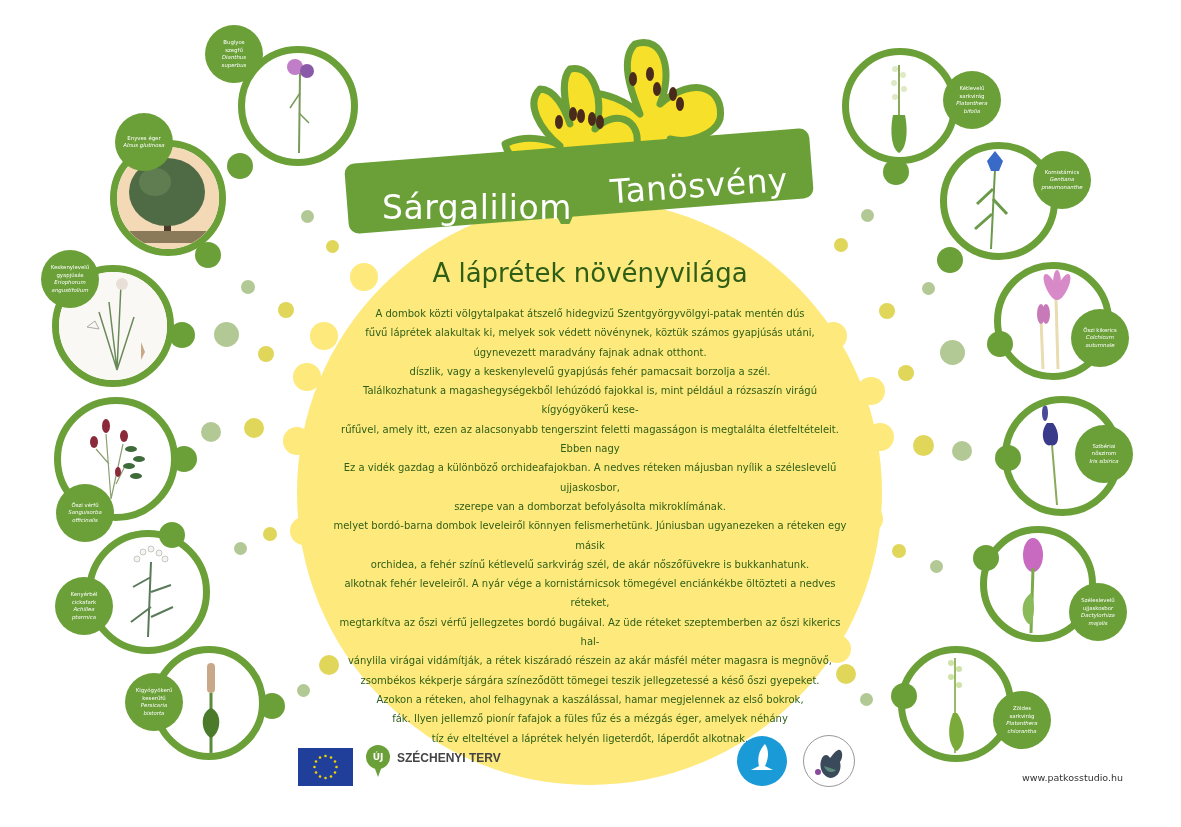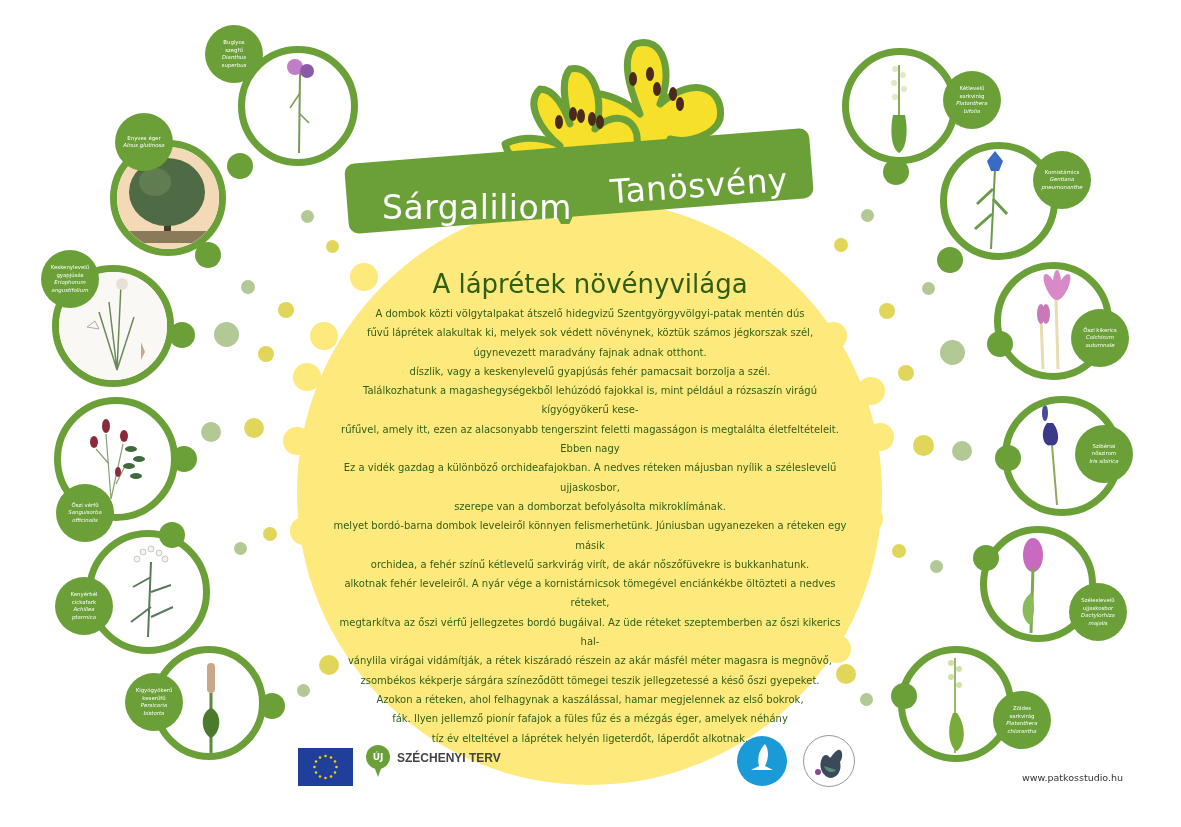--- a/index.html
+++ b/index.html
@@ -23,21 +23,21 @@
     background: #6aa037; border-radius: 10px; transform: rotate(-4.5deg);
     transform-origin: center;
   }
   .banner-text {
     position: absolute; color: #fff; font-size: 33px; font-family: "DejaVu Sans", sans-serif;
     letter-spacing: 0.5px;
   }
   .lily { position: absolute; left: 495px; top: 34px; width: 240px; height: 190px; }
 
   .subtitle {
-    position: absolute; left: 300px; top: 269px; width: 580px; text-align: center;
+    position: absolute; left: 300px; top: 258px; width: 580px; text-align: center;
     font-size: 26px; color: #2f5e17; font-family: "DejaVu Sans", sans-serif;
   }
   .body-text {
     position: absolute; left: 330px; top: 304px; width: 520px; text-align: center;
     font-size: 10px; line-height: 19.3px; color: #2f5e17; font-family: "DejaVu Sans", sans-serif;
   }
   .body-text p { margin: 0; }
 
   
   .plant {
@@ -152,29 +152,29 @@
 </svg>
 
 <div class="banner"></div>
 <div class="banner-text" style="left:382px;top:188px;">Sárgaliliom</div>
 <div class="banner-text" style="left:610px;top:166px;transform:rotate(-4deg);">Tanösvény</div>
 
 <div class="subtitle">A láprétek növényvilága</div>
 
 <div class="body-text">
   <p>A dombok közti völgytalpakat átszelő hidegvizű Szentgyörgyvölgyi-patak mentén dús</p>
-  <p>fűvű láprétek alakultak ki, melyek sok védett növénynek, köztük számos jégkorszak szél,</p>
+  <p>fűvű láprétek alakultak ki, melyek sok védett növénynek, köztük számos gyapjúsás utáni,</p>
   <p>úgynevezett maradvány fajnak adnak otthont.</p>
   <p>díszlik, vagy a keskenylevelű gyapjúsás fehér pamacsait borzolja a szél.</p>
   <p>Találkozhatunk a magashegységekből lehúzódó fajokkal is, mint például a rózsaszín virágú kígyógyökerű kese-</p>
   <p>rűfűvel, amely itt, ezen az alacsonyabb tengerszint feletti magasságon is megtalálta életfeltételeit. Ebben nagy</p>
   <p>Ez a vidék gazdag a különböző orchideafajokban. A nedves réteken májusban nyílik a széleslevelű ujjaskosbor,</p>
   <p>szerepe van a domborzat befolyásolta mikroklímának.</p>
   <p>melyet bordó-barna dombok leveleiről könnyen felismerhetünk. Júniusban ugyanezeken a réteken egy másik</p>
-  <p>orchidea, a fehér színű kétlevelű sarkvirág virít, de akár nőszőfüvekre is bukkanhatunk.</p>
+  <p>orchidea, a fehér színű kétlevelű sarkvirág szél, de akár nőszőfüvekre is bukkanhatunk.</p>
   <p>alkotnak fehér leveleiről. A nyár vége a kornistárnicsok tömegével enciánkékbe öltözteti a nedves réteket,</p>
   <p>megtarkítva az őszi vérfű jellegzetes bordó bugáival. Az üde réteket szeptemberben az őszi kikerics hal-</p>
   <p>ványlila virágai vidámítják, a rétek kiszáradó részein az akár másfél méter magasra is megnövő,</p>
   <p>zsombékos kékperje sárgára színeződött tömegei teszik jellegzetessé a késő őszi gyepeket.</p>
   <p>Azokon a réteken, ahol felhagynak a kaszálással, hamar megjelennek az első bokrok,</p>
   <p>fák. Ilyen jellemző pionír fafajok a füles fűz és a mézgás éger, amelyek néhány</p>
   <p>tíz év elteltével a láprétek helyén ligeterdőt, láperdőt alkotnak.</p>
 </div>
 
 <div class="plant" style="left:238px;top:46px;width:120px;height:120px">

